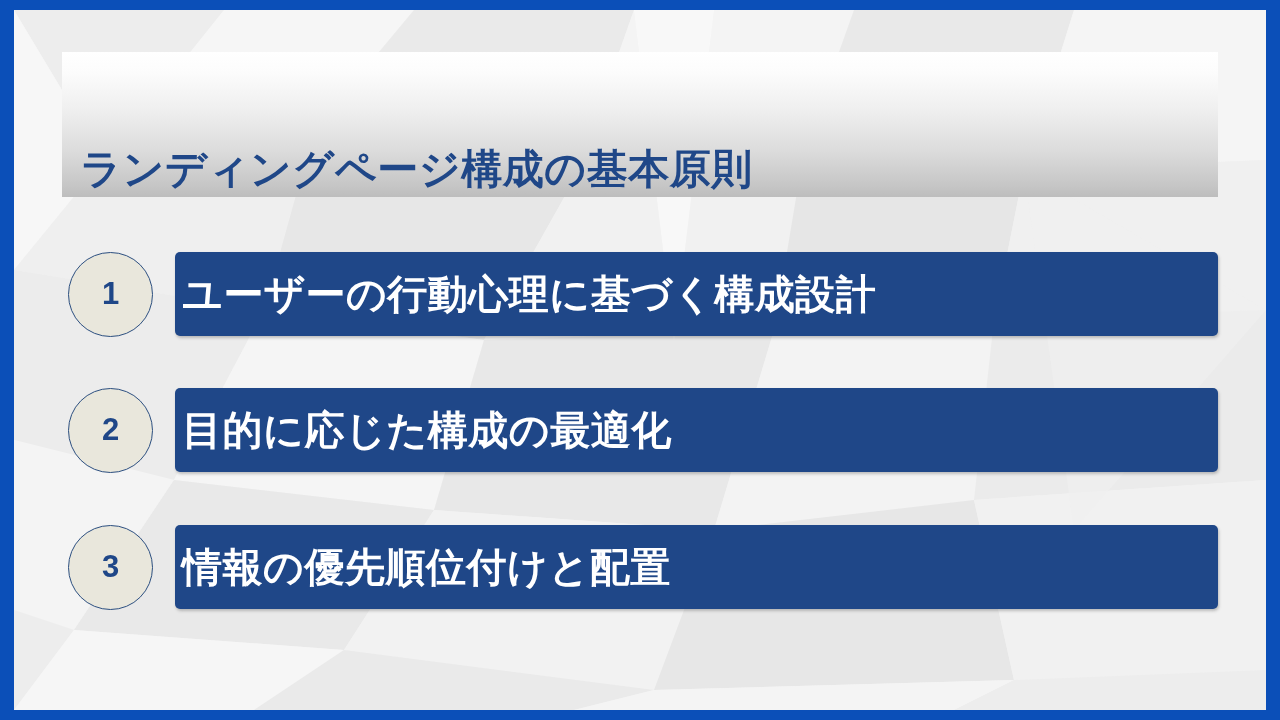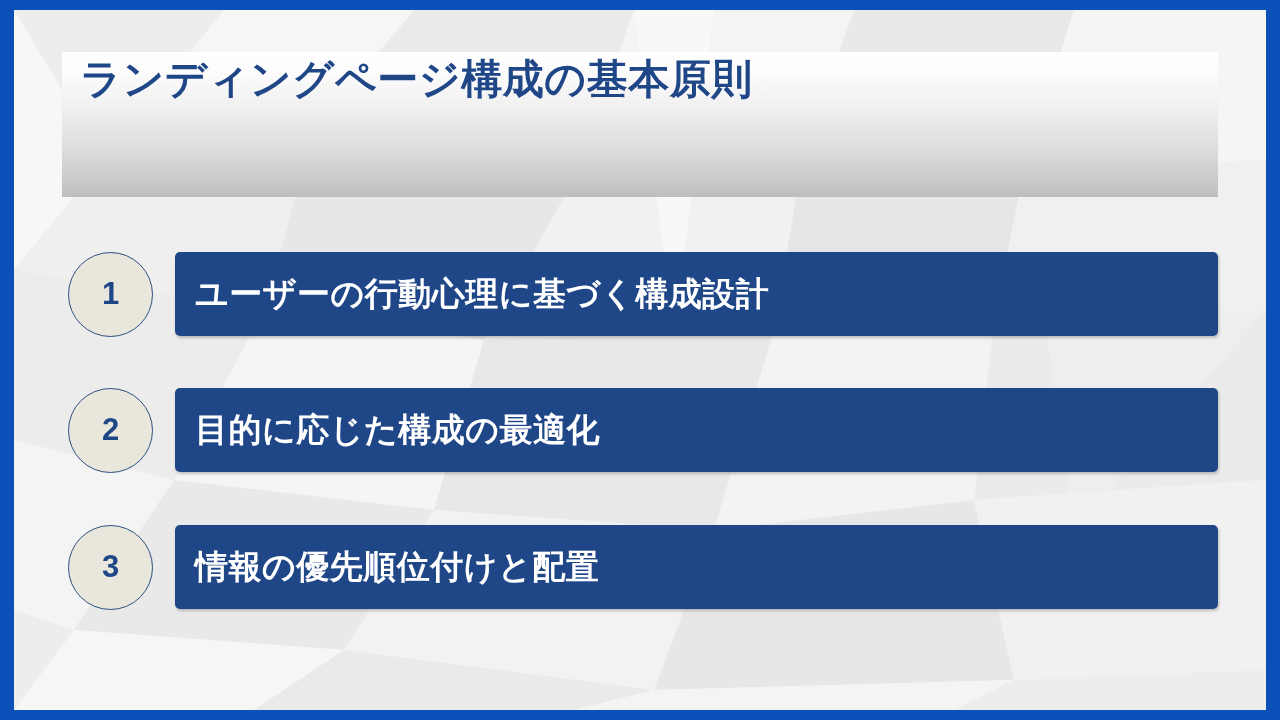--- a/index.html
+++ b/index.html
@@ -25,21 +25,21 @@
 
   
   #poly{ position:absolute; inset:0; width:100%; height:100%; }
 
   
   #title-band{
     position:absolute;
     left:48px; top:42px;
     width:1156px; height:145px;
     background:linear-gradient(to bottom,#FFFFFF 0%,#FCFCFC 14%,#EFEFEF 40%,#DCDCDC 68%,#C6C6C6 92%,#BDBDBD 100%);
-    display:flex; align-items:flex-start;
+    display:flex; align-items:flex-end;
   }
   #title-text{
     font-size:41px;
     font-weight:bold;
     color:#1F4788;
     letter-spacing:0.5px;
     padding-left:18px;
     white-space:nowrap;
   }
 
@@ -78,23 +78,23 @@
     flex:1 1 auto;
     height:84px;
     margin-left:22px;
     background:#1F4788;
     border-radius:5px;
     display:flex; align-items:center;
     box-shadow:1px 2px 3px rgba(90,90,90,0.35);
   }
   .bar-text{
     color:#FFFFFF;
-    font-size:33px;
+    font-size:40px;
     font-weight:bold;
-    padding-left:20px;
+    padding-left:7px;
     letter-spacing:0.5px;
     white-space:nowrap;
     text-align:right;
   }
 </style>
 </head>
 <body>
 
 <div id="slide">
   <div id="canvas">

